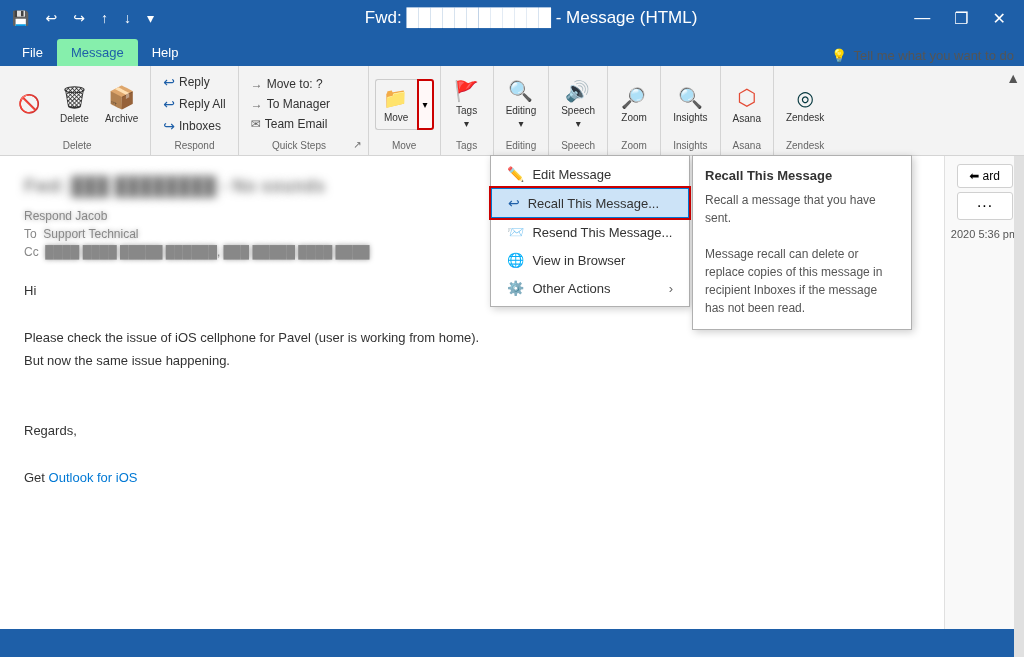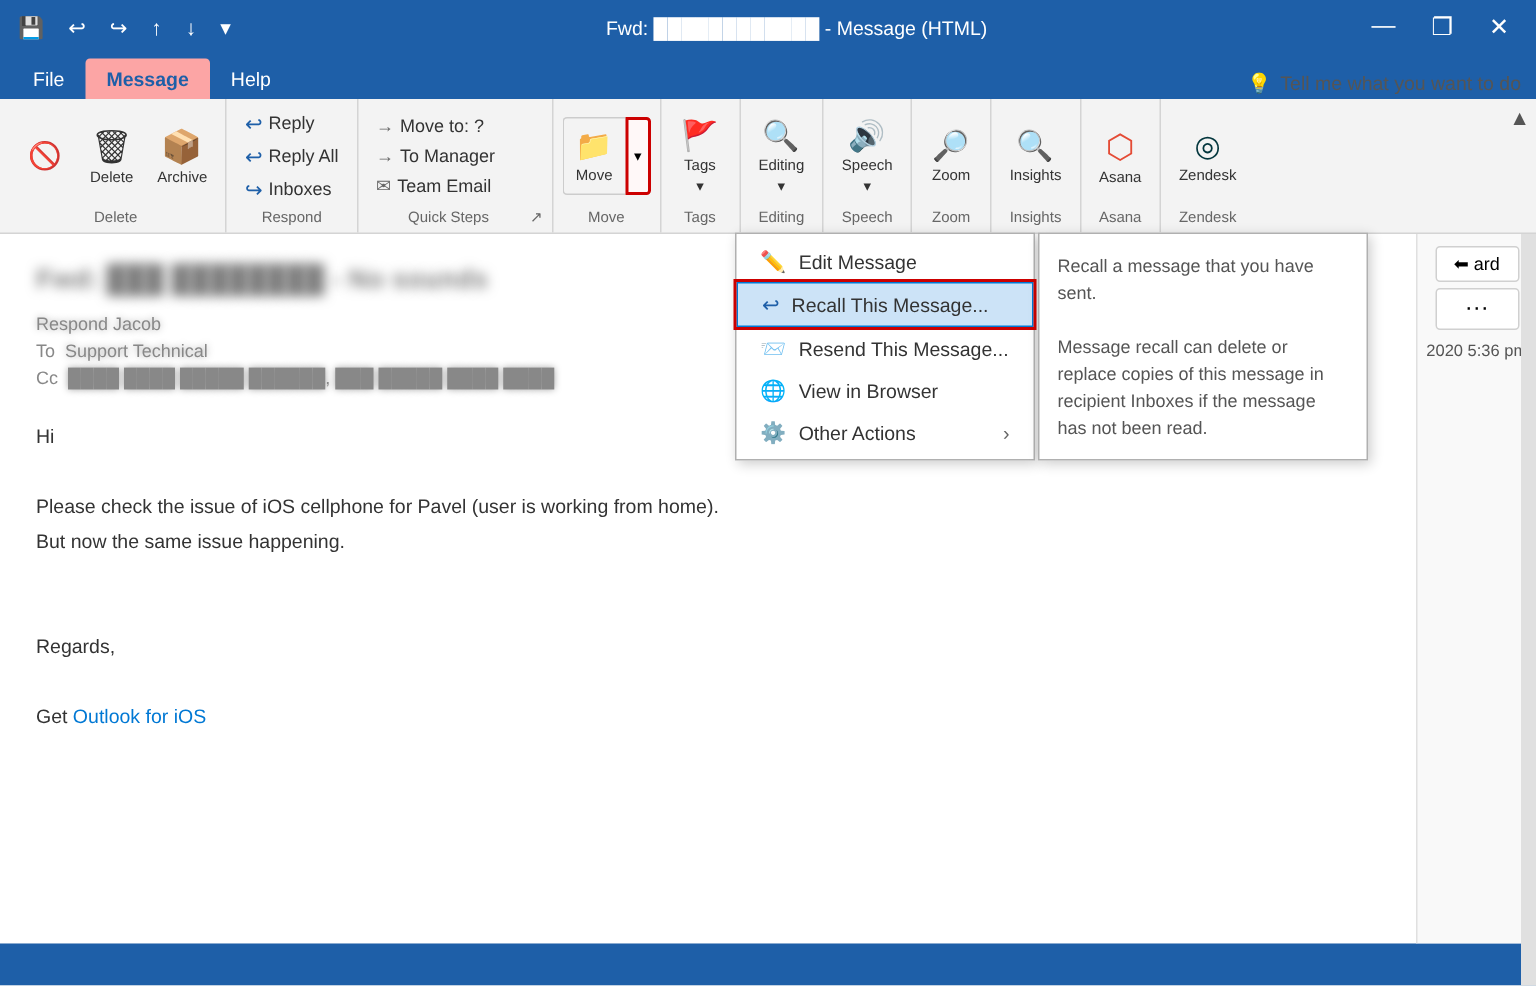--- a/index.html
+++ b/index.html
@@ -9,21 +9,21 @@
     .titlebar {
       background: #1e5fa8;
       height: 36px;
       display: flex;
       align-items: center;
       justify-content: space-between;
       padding: 0 8px;
       color: white;
     }
     .titlebar-left { display: flex; align-items: center; gap: 8px; }
-    .titlebar-title { flex: 1; text-align: center; font-size: 13px; color: white; }
+    .titlebar-title { flex: 1; text-align: center; font-size: 17px; color: white; }
     .titlebar-controls { display: flex; gap: 4px; }
     .titlebar-btn { color: white; background: none; border: none; cursor: pointer; padding: 4px 10px; font-size: 16px; }
     .qa-icon { color: white; font-size: 14px; cursor: pointer; padding: 2px 4px; }
 
     
     .ribbon-tabs {
       background: #1e5fa8;
       display: flex;
       padding-left: 8px;
       height: 30px;
@@ -31,23 +31,23 @@
       justify-content: flex-end;
     }
     .ribbon-tab {
       padding: 6px 14px;
       font-size: 13px;
       color: white;
       cursor: pointer;
       border-radius: 3px 3px 0 0;
     }
     .ribbon-tab.active {
-      background: #fca5a5;
+      background: #86efac;
       color: #1e5fa8;
-      font-weight: 700;
+      font-weight: 400;
     }
 
     
     .ribbon {
       background: #f3f3f3;
       border-bottom: 1px solid #d4d4d4;
       display: flex;
       align-items: stretch;
       padding: 0 4px;
       height: 90px;
@@ -453,20 +453,21 @@
     <span>View in Browser</span>
   </div>
   <div class="menu-item">
     <span class="menu-icon">⚙️</span>
     <span>Other Actions</span>
     <span class="menu-item-arrow">›</span>
   </div>
 </div>
 
 <div class="tooltip-box">
+  <div class="tooltip-title">Recall This Message</div>
   <div class="tooltip-text">
     Recall a message that you have sent.<br><br>
     Message recall can delete or replace copies of this message in recipient Inboxes if the message has not been read.
   </div>
 </div>
 
 <div class="email-area">
   <div class="email-content">
     <div class="email-subject">
       <span class="blurred">Fwd: ███ ████████ - No sounds</span>

